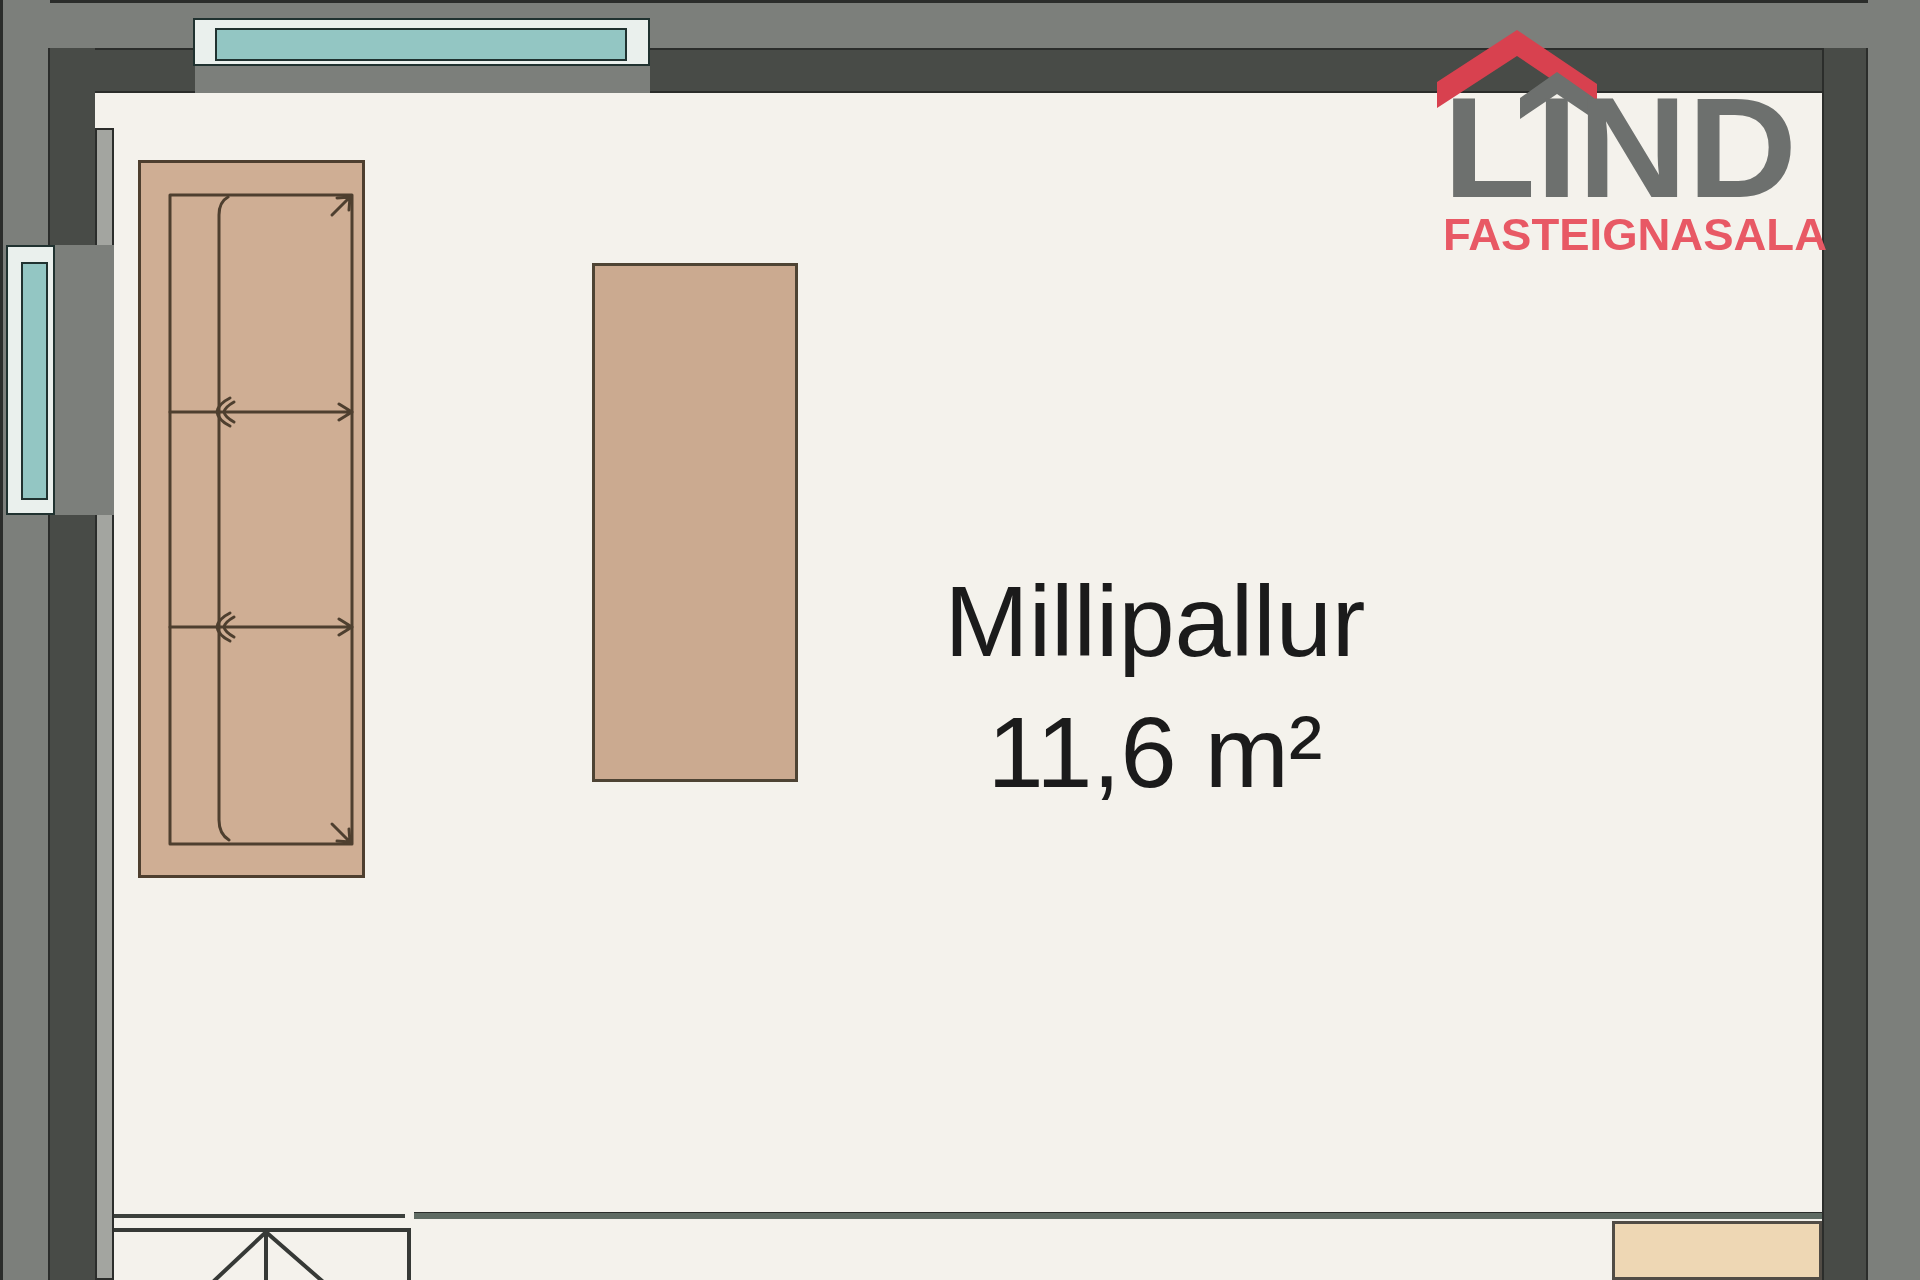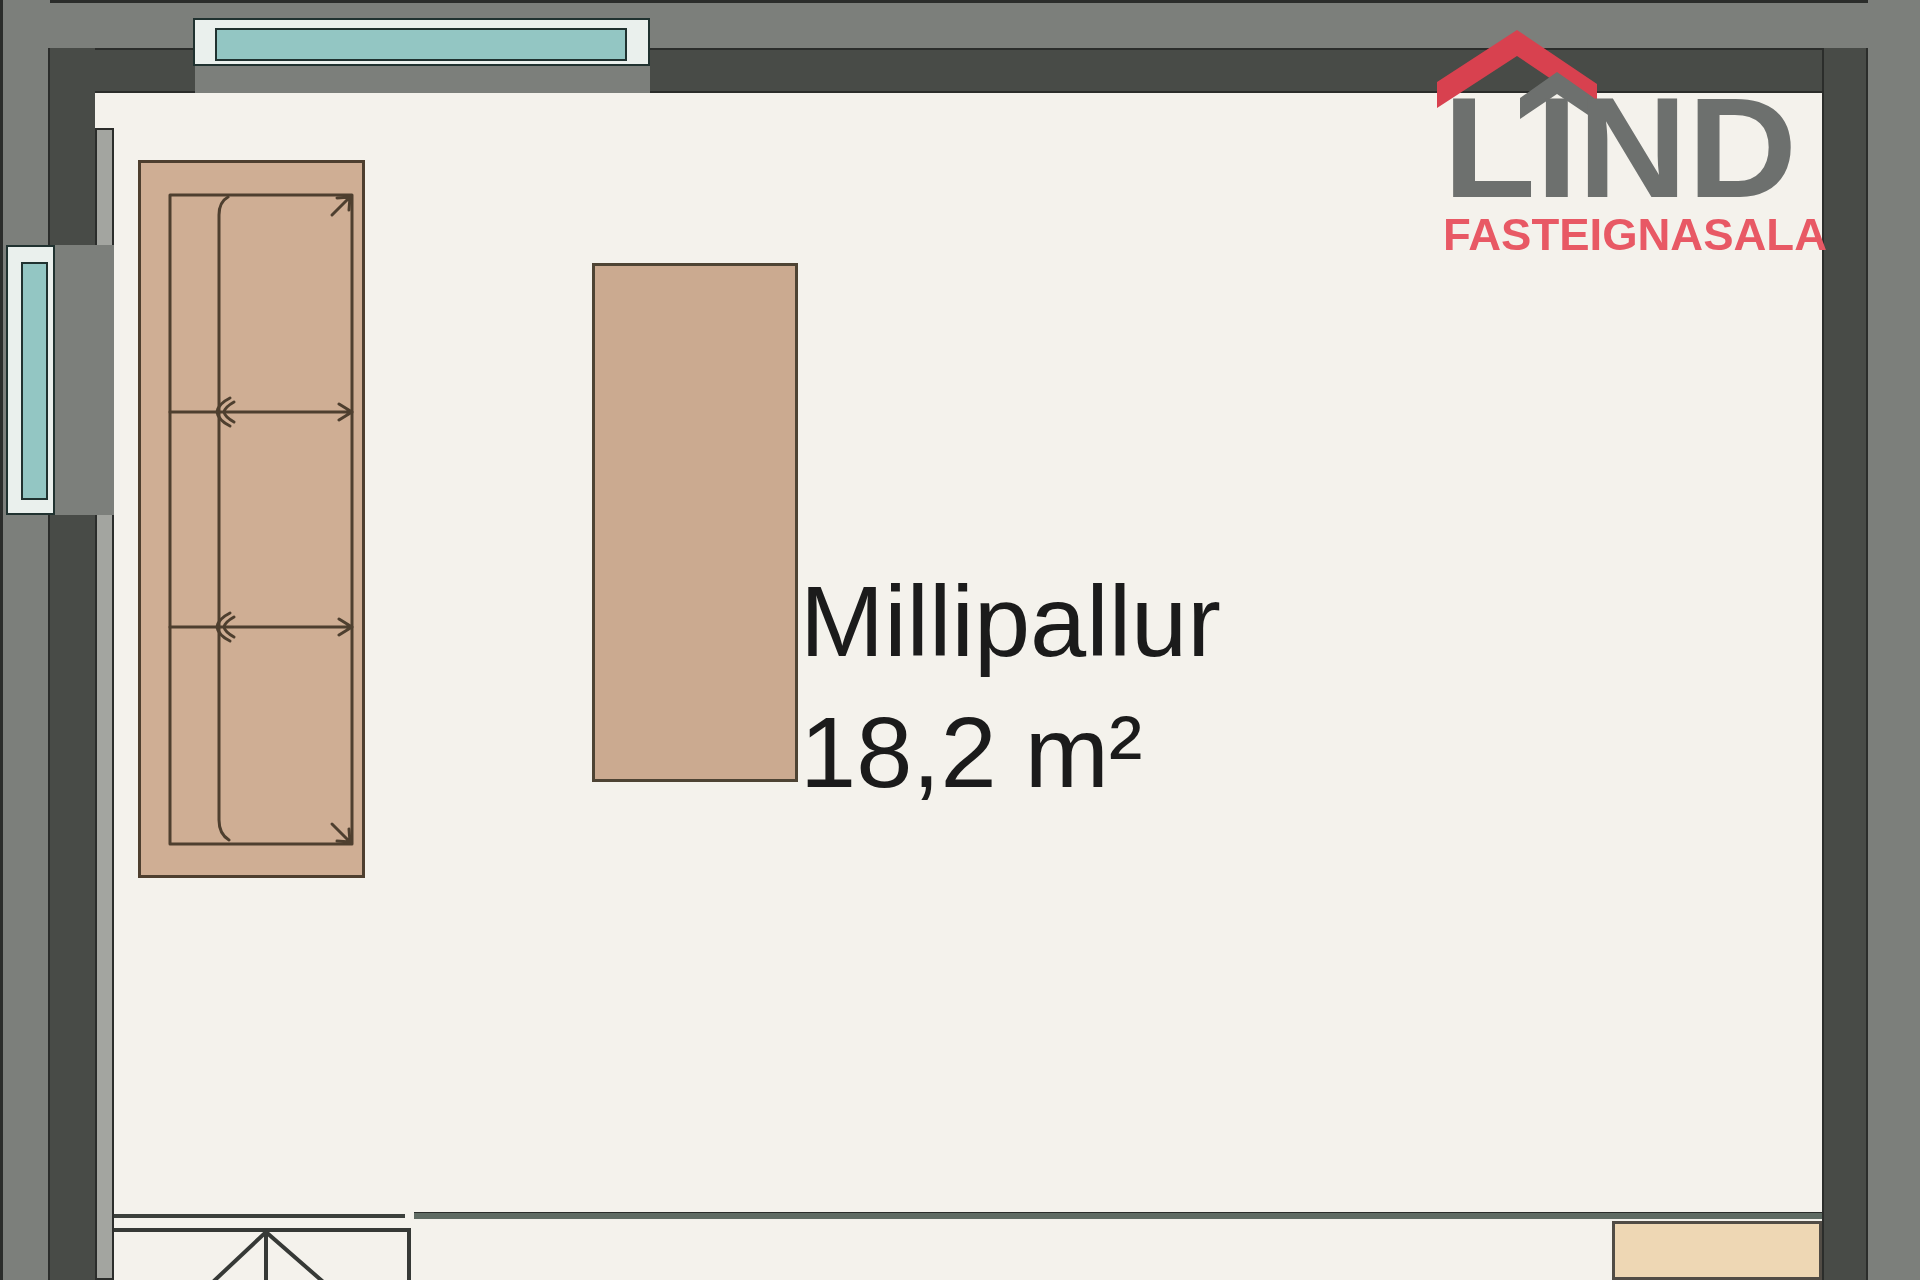--- a/index.html
+++ b/index.html
@@ -41,21 +41,21 @@
   .sofa-stroke{stroke:var(--sofa-stroke);fill:none;stroke-width:3;stroke-linecap:round;stroke-linejoin:round;}
   .stair-stroke{stroke:var(--stair-line);fill:none;stroke-width:4;stroke-linecap:square;}
 
   
   .rail-left{left:114px;top:1214px;width:291px;height:4px;background:var(--railing-left);}
   .rail-right{left:414px;top:1212px;width:1408px;height:7px;background:var(--railing-right);border-top:1px solid var(--wall-edge);box-sizing:border-box;}
   .stair-top{left:114px;top:1228px;width:297px;height:4px;background:var(--stair-line);}
   .stair-right{left:407px;top:1228px;width:4px;height:52px;background:var(--stair-line);}
 
   
-  .room-label{left:800px;top:556px;width:710px;text-align:left;color:var(--label-text);
+  .room-label{left:800px;top:556px;width:710px;text-align:center;color:var(--label-text);
     font-size:101px;line-height:131px;letter-spacing:0px;}
 
   
   .logo-svg{left:1420px;top:10px;width:500px;height:260px;}
   .logo-word{font-family:"Liberation Sans", sans-serif;font-weight:bold;fill:var(--logo-gray);}
   .logo-sub{font-family:"Liberation Sans", sans-serif;font-weight:bold;fill:var(--logo-sub-red);}
   .logo-roof{fill:var(--logo-red);}
   .logo-gable{fill:var(--logo-gray);}
 </style>
 </head>
@@ -105,21 +105,21 @@
   <div class="abs stair-top"></div>
   <div class="abs stair-right"></div>
   <svg class="abs" style="left:180px;top:1226px;" width="170" height="54" viewBox="0 0 170 54">
     <path class="stair-stroke" d="M86,6 L35,54 M86,6 L141,54 M86,6 L86,54"></path>
   </svg>
 
   <div class="abs cabinet"></div>
 
   <div class="abs room-label">
     <div>Millipallur</div>
-    <div>18,2 m²</div>
+    <div>11,6 m²</div>
   </div>
 
   <svg class="abs logo-svg" viewBox="0 0 500 260">
     <polygon class="logo-roof" points="17,72 97,20 177,74 177,100 97,46 17,98"></polygon>
     <polygon class="logo-gable" points="100,88 137,62 174,88 174,109 137,84 100,109"></polygon>
     <text x="23" y="187" font-size="142" textLength="354" lengthAdjust="spacingAndGlyphs" class="logo-word">LIND</text>
     <text x="23" y="240" font-size="45" textLength="384" lengthAdjust="spacingAndGlyphs" class="logo-sub">FASTEIGNASALA</text>
   </svg>
 
 </div>

